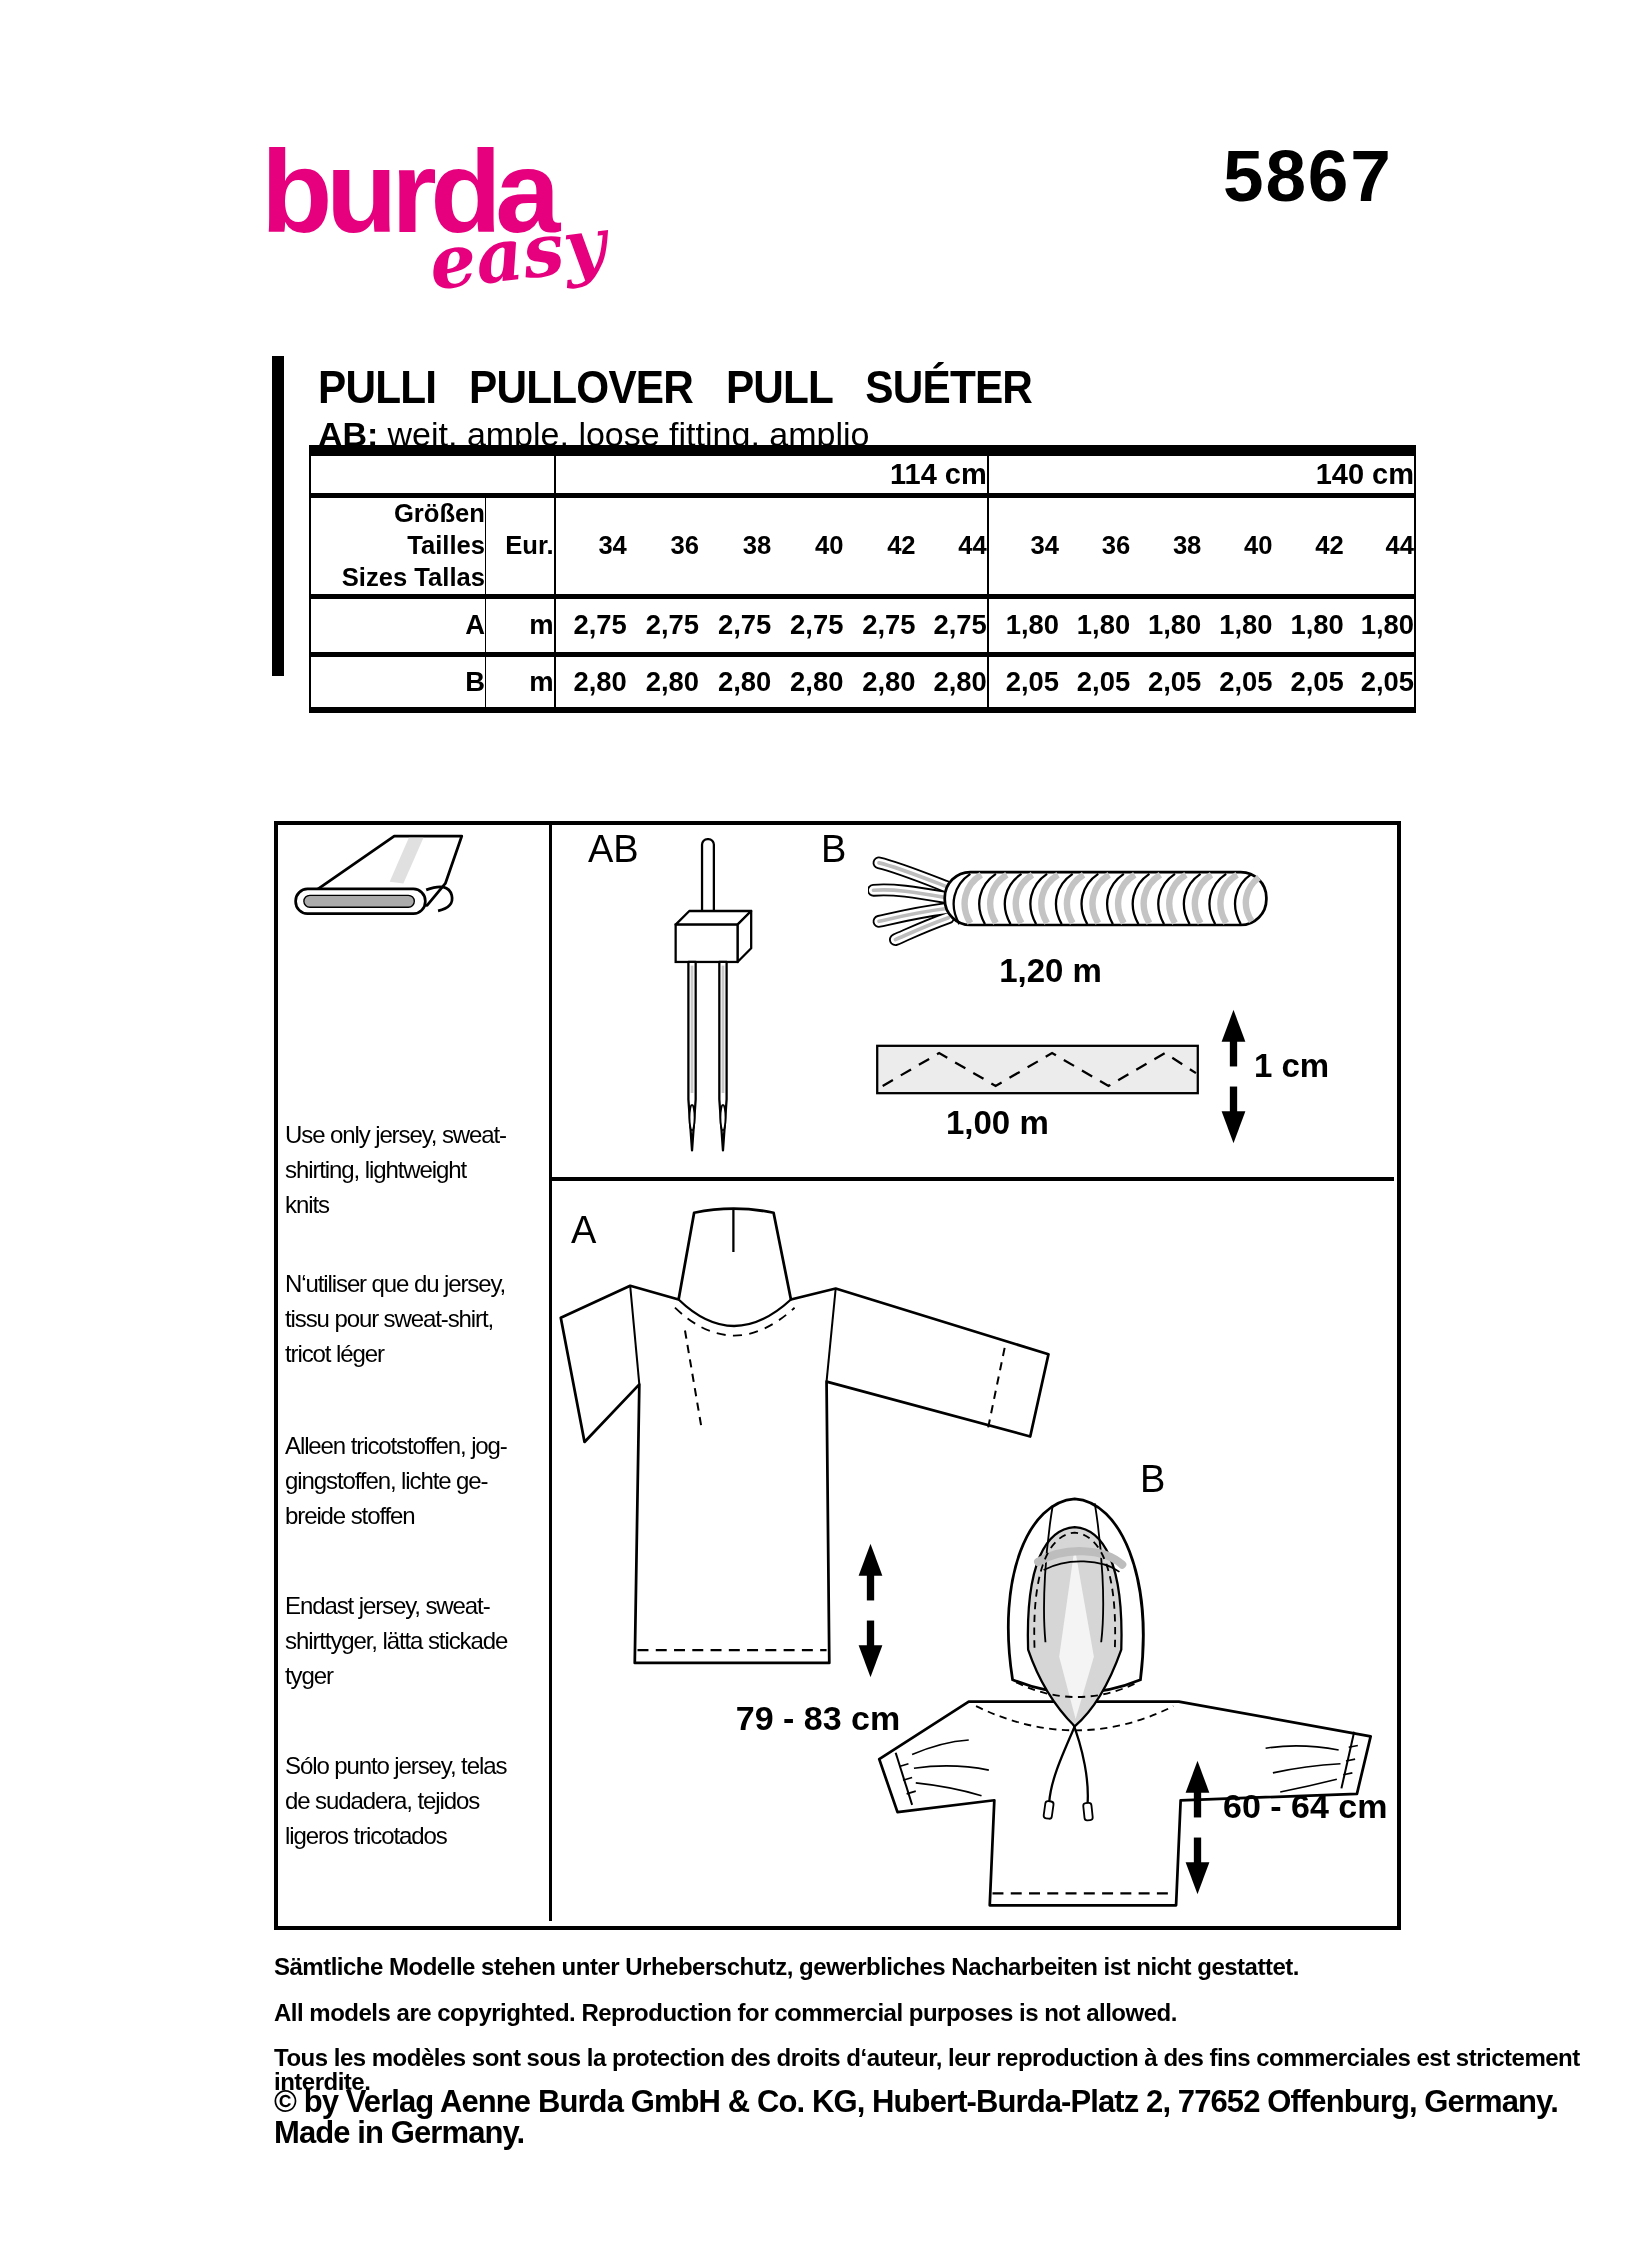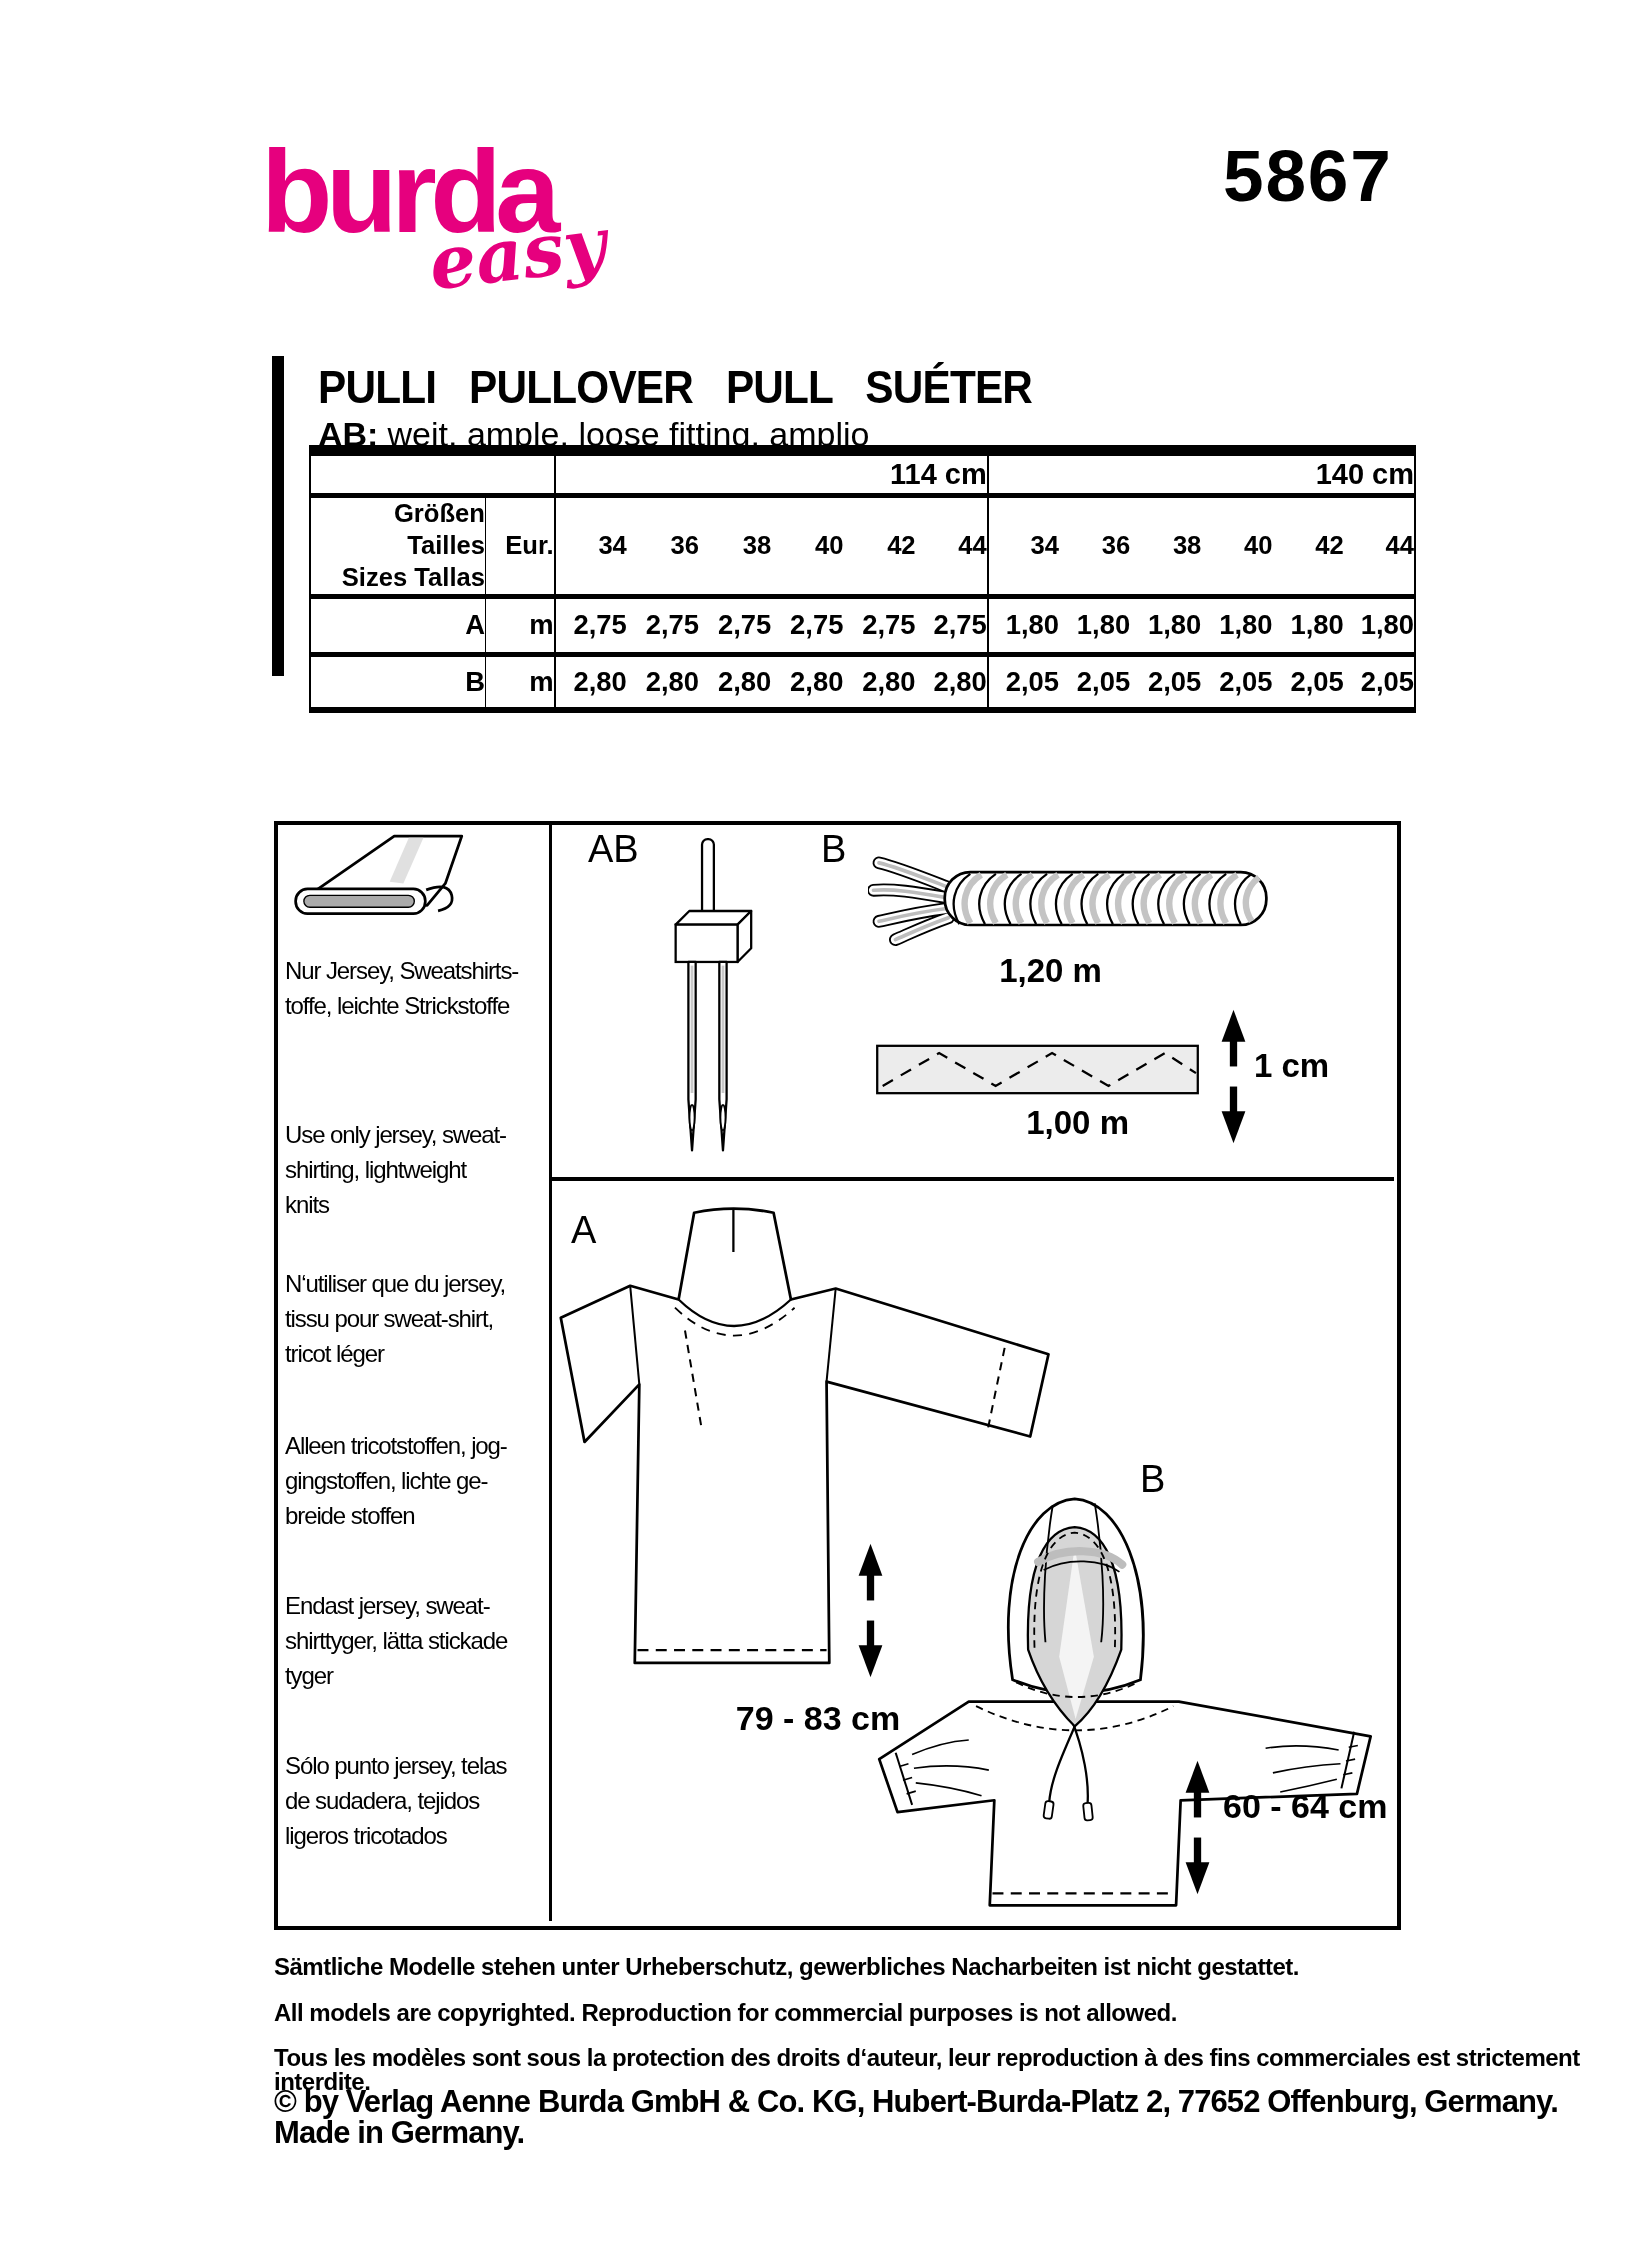--- a/index.html
+++ b/index.html
@@ -48,21 +48,21 @@
   .n1{top:953px;} .n2{top:1117px;} .n3{top:1266px;}
   .n4{top:1428px;} .n5{top:1588px;} .n6{top:1748px;}
 
   .view-label{font-size:38px;font-weight:normal;line-height:1;}
   .measure{font-size:34px;font-weight:bold;line-height:1;}
   .measure.center{text-align:center;}
 
   .l-ab{left:588px;top:830px;}
   .l-bn{left:821px;top:830px;}
   .l-cordlen{left:959px;top:952px;width:183px;text-align:center;font-size:33px;font-weight:bold;}
-  .l-tapelen{left:946px;top:1104px;width:183px;text-align:right;font-size:33px;font-weight:bold;}
+  .l-tapelen{left:946px;top:1104px;width:183px;text-align:left;font-size:33px;font-weight:bold;}
   .l-tapew{left:1254px;top:1047px;font-size:33px;font-weight:bold;}
   .l-va{left:571px;top:1211px;}
   .l-vb{left:1140px;top:1460px;}
   .l-alen{left:722px;top:1701px;width:192px;}
   .l-blen{left:1223px;top:1789px;}
 
   
   .foot{left:274px;font-weight:bold;letter-spacing:-0.5px;line-height:1;}
   .f1{top:1955px;font-size:24px;} .f2{top:2001px;font-size:24px;} .f3{top:2046px;font-size:24px;}
   .f4{top:2086px;font-size:31px;letter-spacing:-0.9px;}
@@ -157,22 +157,20 @@
   <div class="abs dia-hline"></div>
 
   <svg class="abs" style="left:292px;top:825px;" width="178" height="96" viewBox="0 0 195 105">
     <polygon points="14,80 112,12 186,12 168,64 148,88" fill="#fff" stroke="#000" stroke-width="3" stroke-linejoin="round"></polygon>
     <polygon points="128,14 144,14 122,64 107,62" fill="#e0e0e0"></polygon>
     <rect x="4" y="70" width="142" height="27" rx="13" fill="#fff" stroke="#000" stroke-width="3"></rect>
     <rect x="13" y="77" width="121" height="13" rx="6.5" fill="#ababab" stroke="#000" stroke-width="1.5"></rect>
     <path d="M147,71 q24,-9 28,6 q3,13 -15,17" fill="none" stroke="#000" stroke-width="3"></path>
   </svg>
 
-  <div class="abs note n1">Nur Jersey, Sweatshirts-
-toffe, leichte Strickstoffe</div>
   <div class="abs note n2">Use only jersey, sweat-
 shirting, lightweight
 knits</div>
   <div class="abs note n3">N‘utiliser que du jersey,
 tissu pour sweat-shirt,
 tricot léger</div>
   <div class="abs note n4">Alleen tricotstoffen, jog-
 gingstoffen, lichte ge-
 breide stoffen</div>
   <div class="abs note n5">Endast jersey, sweat-

